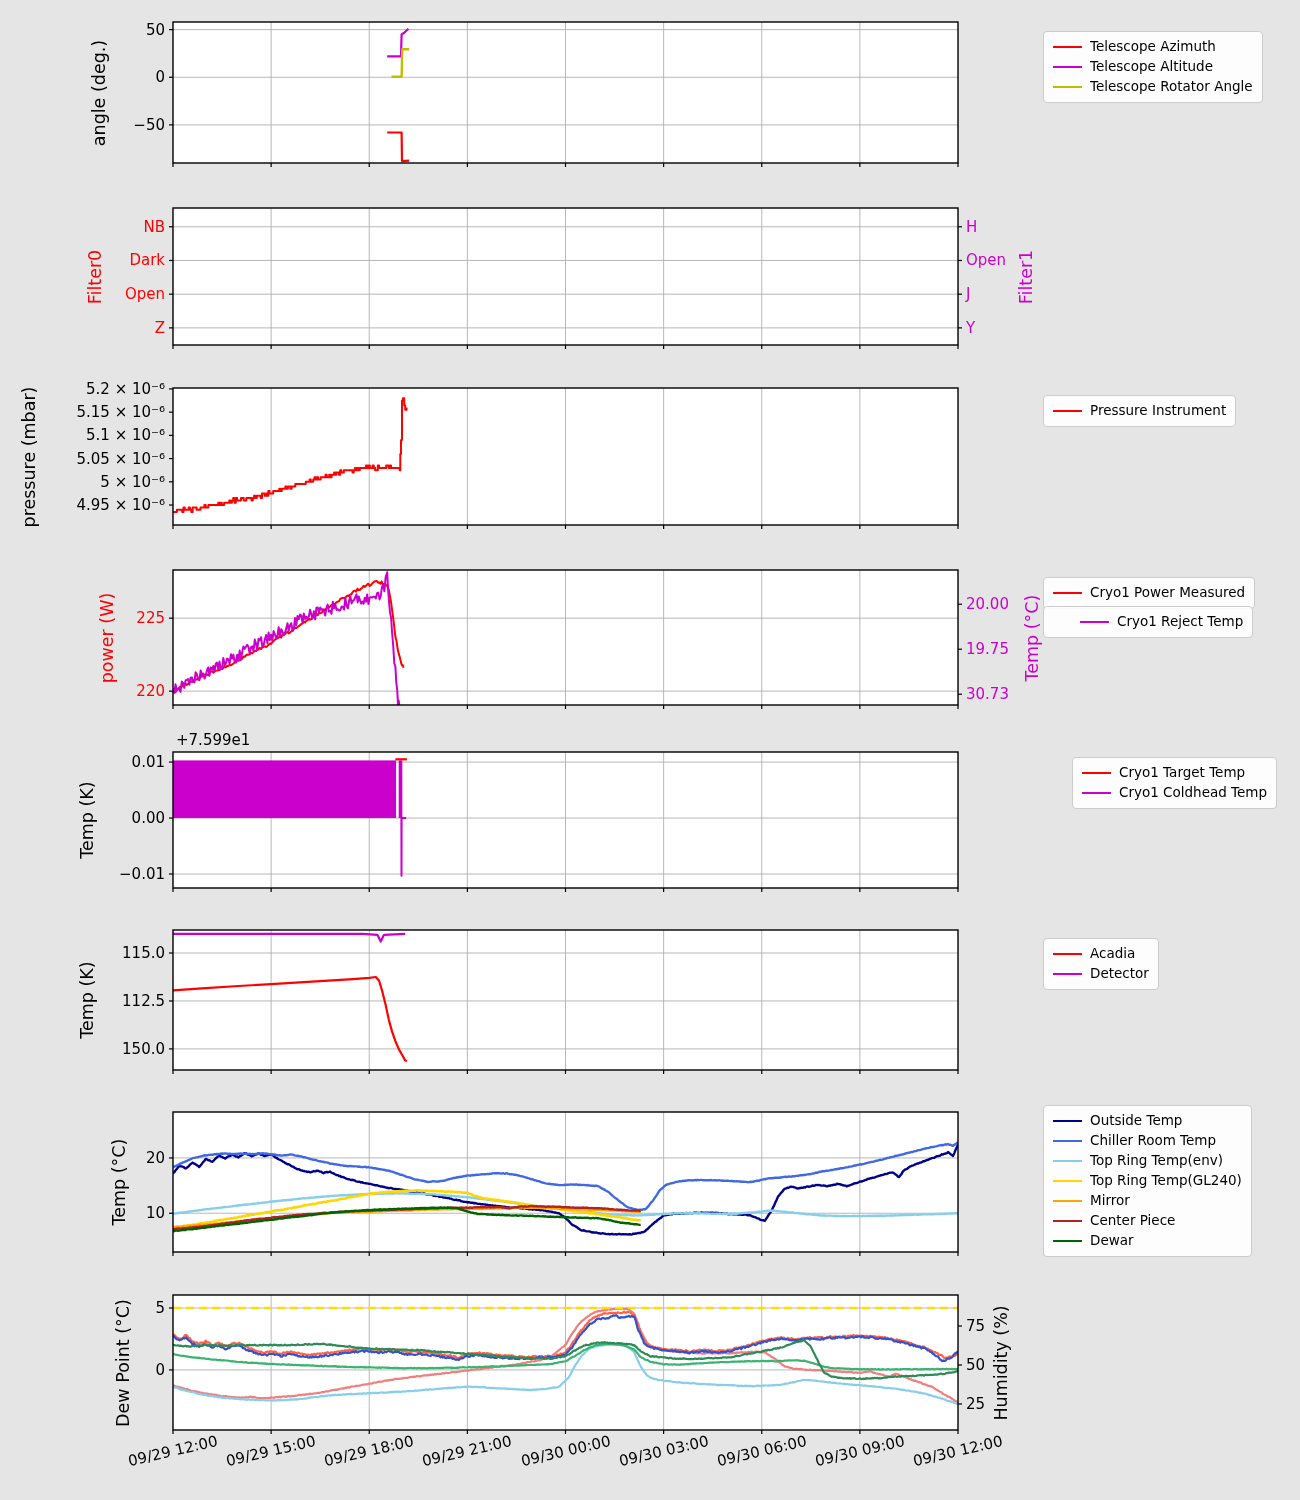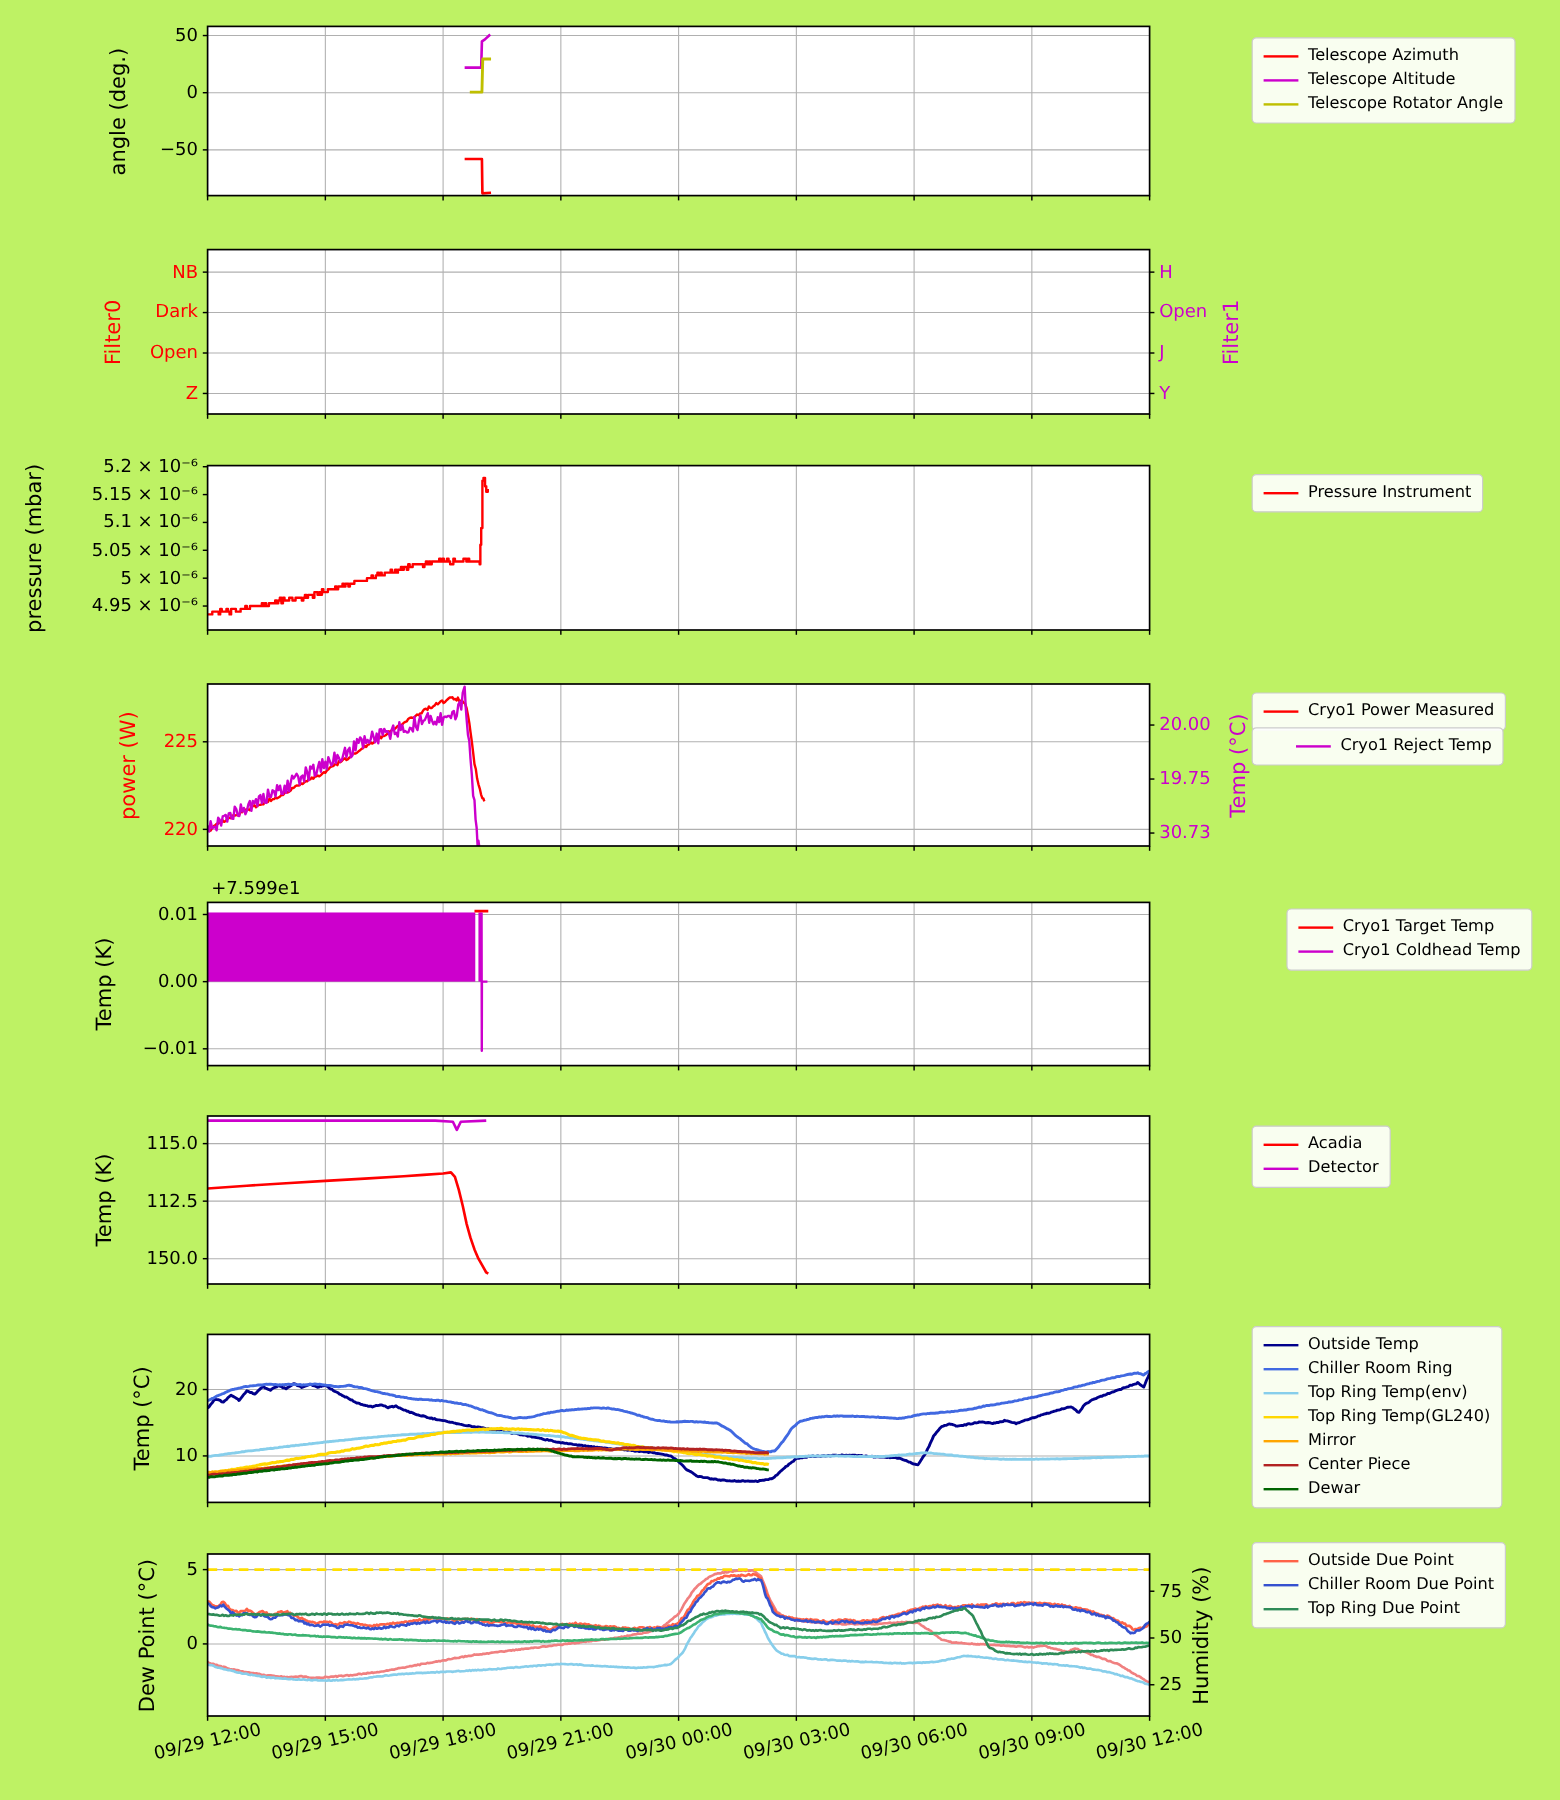--- a/index.html
+++ b/index.html
@@ -1,16 +1,16 @@
 <!DOCTYPE html>
 <html><head>
 <meta charset="utf-8">
 <style>
   html,body{margin:0;padding:0;background:#fff;}
-  #fig{position:relative;width:1300px;height:1500px;background:#bef264;overflow:hidden;
+  #fig{position:relative;width:1300px;height:1500px;background:#e5e5e5;overflow:hidden;
        font-family:"DejaVu Sans","Liberation Sans",sans-serif;color:#000;}
   #chart-svg{position:absolute;left:0;top:0;}
   .ytick{position:absolute;transform:translate(-100%,-50%);font-size:15px;white-space:nowrap;line-height:1;}
   .ytickR{position:absolute;transform:translate(0,-50%);font-size:15px;white-space:nowrap;line-height:1;}
   .vlabel{position:absolute;transform:translate(-50%,-50%) rotate(-90deg);font-size:17.5px;white-space:nowrap;line-height:1;}
   .offset{position:absolute;font-size:15px;white-space:nowrap;}
   .xtick{position:absolute;font-size:15px;white-space:nowrap;transform:translate(-50%,0) rotate(-13deg);line-height:1;}
   .legend{position:absolute;background:rgba(255,255,255,.9);border:1px solid #cccccc;border-radius:4px;padding:5px 9px;}
   .lrow{display:flex;align-items:center;height:20px;}
   .swatch{display:inline-block;width:29px;height:0;border-top:2.6px solid #000;margin-right:8px;flex:none;}
@@ -394,21 +394,21 @@
     <div class="ytick" style="left: 165px; top: 1157.93px; color: rgb(0, 0, 0);">20</div>
     <div class="ytick" style="left: 165px; top: 1213.26px; color: rgb(0, 0, 0);">10</div>
     <div class="vlabel" style="left: 120px; top: 1182px; color: rgb(0, 0, 0);">Temp (°C)</div>
     <div class="legend" style="left: 1043px; top: 1105px;">
       <div class="lrow">
         <span class="swatch" style="border-top-color: rgb(0, 0, 139);"></span>
         <span class="ltext">Outside Temp</span>
       </div>
       <div class="lrow">
         <span class="swatch" style="border-top-color: rgb(65, 105, 225);"></span>
-        <span class="ltext">Chiller Room Ring</span>
+        <span class="ltext">Chiller Room Temp</span>
       </div>
       <div class="lrow">
         <span class="swatch" style="border-top-color: rgb(135, 206, 235);"></span>
         <span class="ltext">Top Ring Temp(env)</span>
       </div>
       <div class="lrow">
         <span class="swatch" style="border-top-color: rgb(255, 215, 0);"></span>
         <span class="ltext">Top Ring Temp(GL240)</span>
       </div>
       <div class="lrow">
@@ -433,27 +433,13 @@
     <div class="vlabel" style="left: 1002px; top: 1362.5px; color: rgb(0, 0, 0);">Humidity (%)</div>
     <div class="xtick" style="left: 173px; top: 1444px;">09/29 12:00</div>
     <div class="xtick" style="left: 271.125px; top: 1444px;">09/29 15:00</div>
     <div class="xtick" style="left: 369.25px; top: 1444px;">09/29 18:00</div>
     <div class="xtick" style="left: 467.375px; top: 1444px;">09/29 21:00</div>
     <div class="xtick" style="left: 565.5px; top: 1444px;">09/30 00:00</div>
     <div class="xtick" style="left: 663.625px; top: 1444px;">09/30 03:00</div>
     <div class="xtick" style="left: 761.75px; top: 1444px;">09/30 06:00</div>
     <div class="xtick" style="left: 859.875px; top: 1444px;">09/30 09:00</div>
     <div class="xtick" style="left: 958px; top: 1444px;">09/30 12:00</div>
-    <div class="legend" style="left: 1043px; top: 1285px;">
-      <div class="lrow">
-        <span class="swatch" style="border-top-color: rgb(255, 99, 71);"></span>
-        <span class="ltext">Outside Due Point</span>
-      </div>
-      <div class="lrow">
-        <span class="swatch" style="border-top-color: rgb(53, 81, 207);"></span>
-        <span class="ltext">Chiller Room Due Point</span>
-      </div>
-      <div class="lrow">
-        <span class="swatch" style="border-top-color: rgb(46, 139, 87);"></span>
-        <span class="ltext">Top Ring Due Point</span>
-      </div>
-    </div>
   </div>
 
 </body></html>

